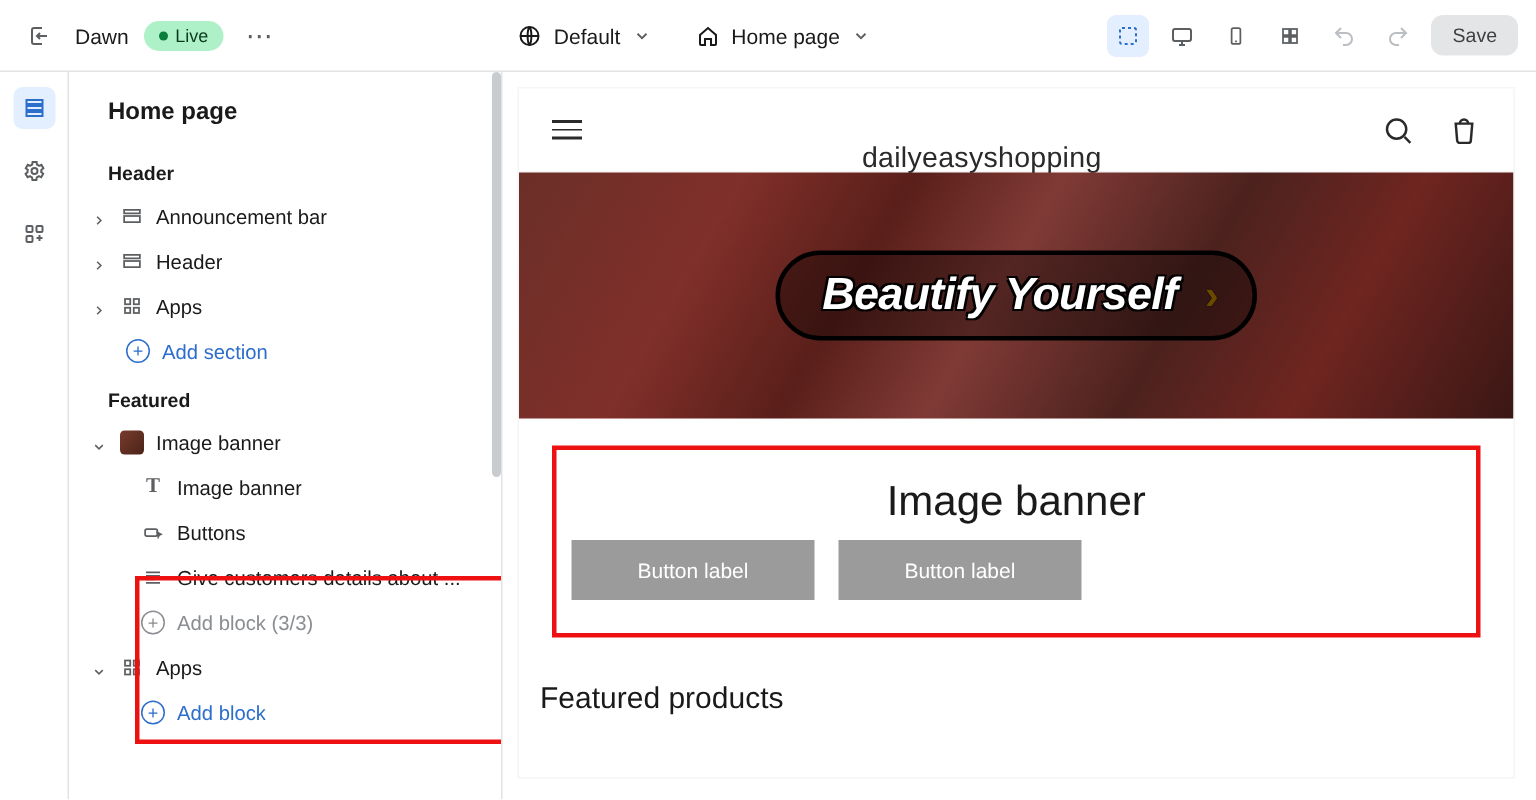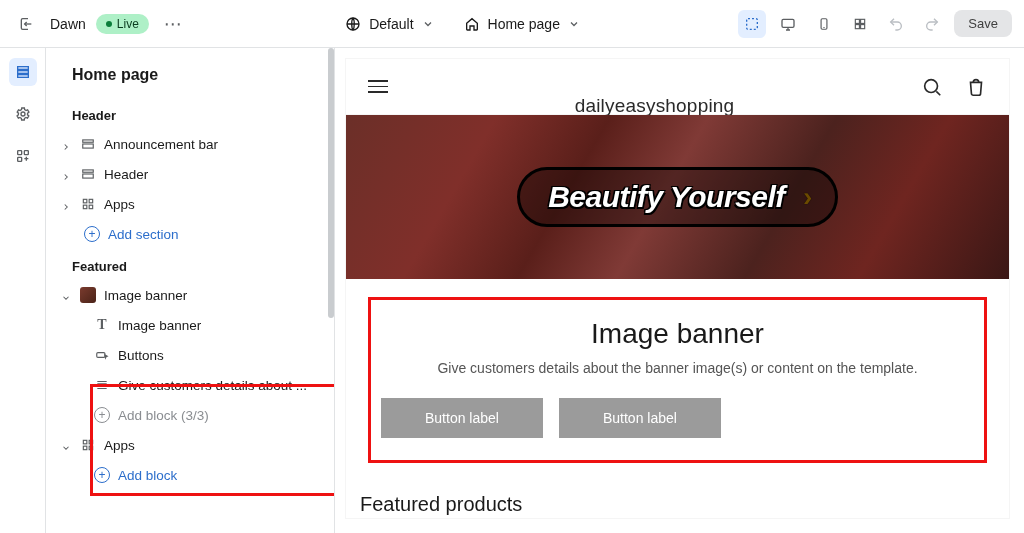--- a/index.html
+++ b/index.html
@@ -338,21 +338,20 @@
       <div class="banner">
         <div class="pill">
           <span class="pill-text">Beautify Yourself</span>
           <span class="pill-chevron">›</span>
         </div>
       </div>
 
       <div class="ib-section">
         <div class="redbox-preview">
           <div class="ib-title">Image banner</div>
-          <div class="ib-sub">Give customers details about the banner image(s) or content on the template.</div>
           <div class="ib-btns">
             <div class="ib-btn">Button label</div>
             <div class="ib-btn">Button label</div>
           </div>
         </div>
       </div>
 
       <div class="featured">Featured products</div>
 
     </div>

